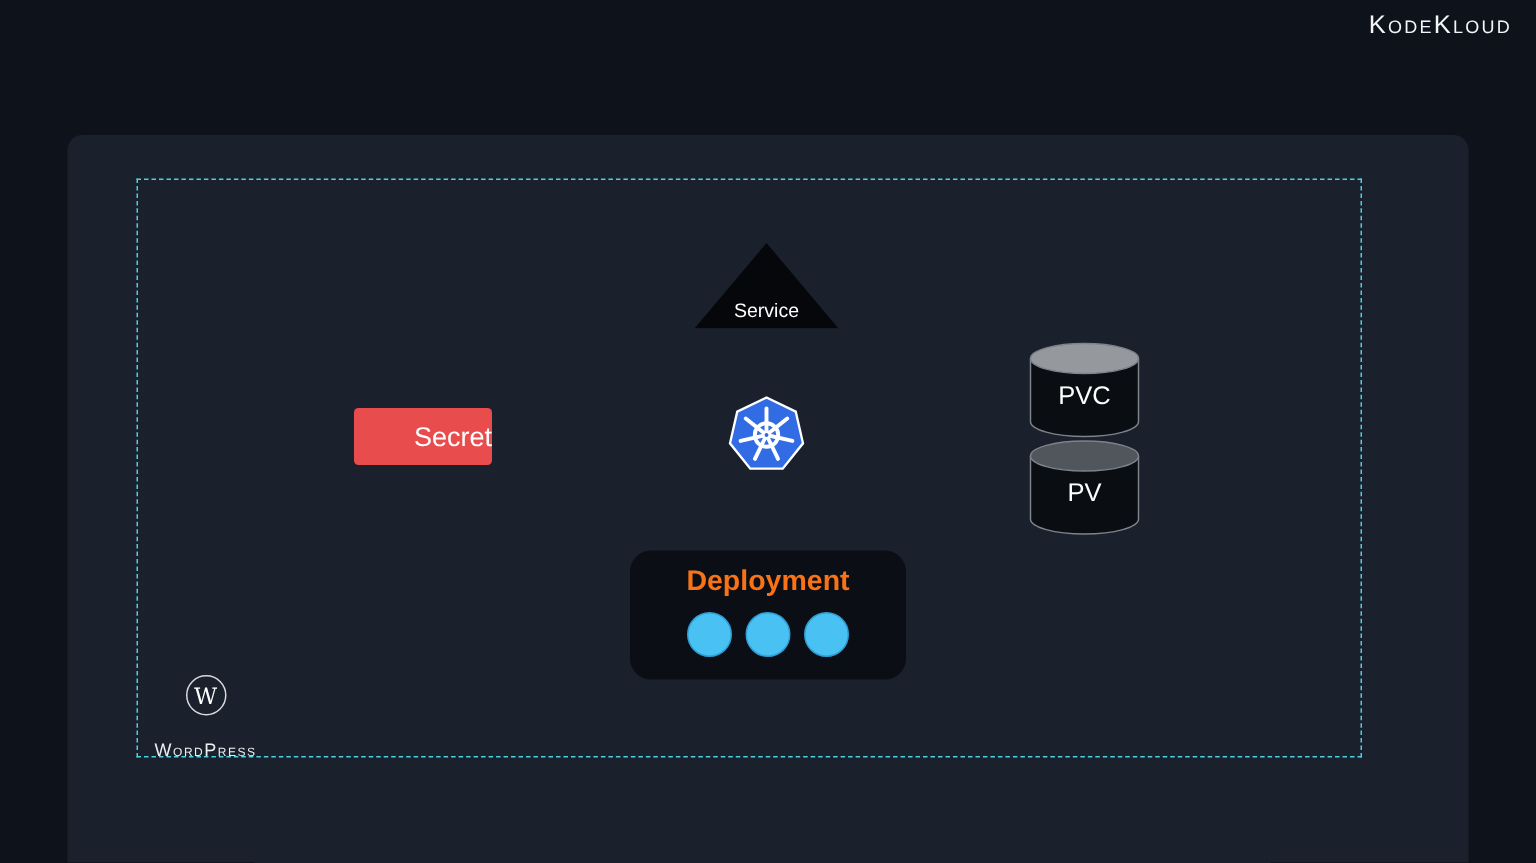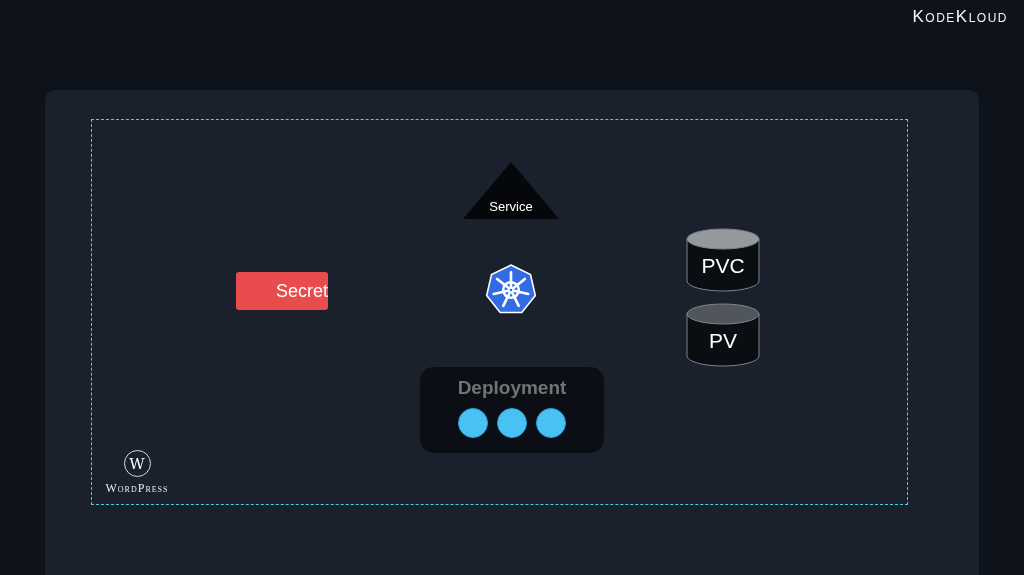--- a/index.html
+++ b/index.html
@@ -99,40 +99,40 @@
     height: 66px;
   }
   .cylinder svg { display: block; width: 100%; height: 100%; }
   .cyl-label {
     position: absolute;
     left: 0;
     top: 26px;
     width: 100%;
     text-align: center;
     color: #ffffff;
-    font-size: 21px;
+    font-size: 17px;
   }
   .pvc { left: 641px; top: 138px; }
-  .pv  { left: 641px; top: 213px; }
+  .pv  { left: 641px; top: 203px; }
   .pvc .cap { fill: #95999e; }
   .pv  .cap { fill: #51565c; }
 
   
   .deployment {
     position: absolute;
     left: 375px;
     top: 277px;
     width: 184px;
     height: 86px;
     background: #0b0f15;
     border-radius: 14px;
     text-align: center;
   }
   .deployment-label {
-    color: #737373;
+    color: #f97316;
     font-size: 19px;
     font-weight: 600;
     padding-top: 10px;
   }
   .pod-list {
     display: flex;
     justify-content: center;
     gap: 9px;
     margin-top: 9px;
   }
@@ -160,22 +160,22 @@
     border: 1.5px solid #d7dade;
     border-radius: 50%;
     display: flex;
     align-items: center;
     justify-content: center;
     color: #ffffff;
     font-family: "DejaVu Serif", serif;
     font-size: 15px;
   }
   .wp-label {
-    margin-top: 4px;
-    font-family: Liberation Serif, serif;
+    margin-top: 16px;
+    font-family: Liberation Sans, sans-serif;
     font-variant: small-caps;
     font-size: 12px;
     letter-spacing: 1px;
   }
 </style>
 </head>
 <body>
 
 <div class="stage">
 

